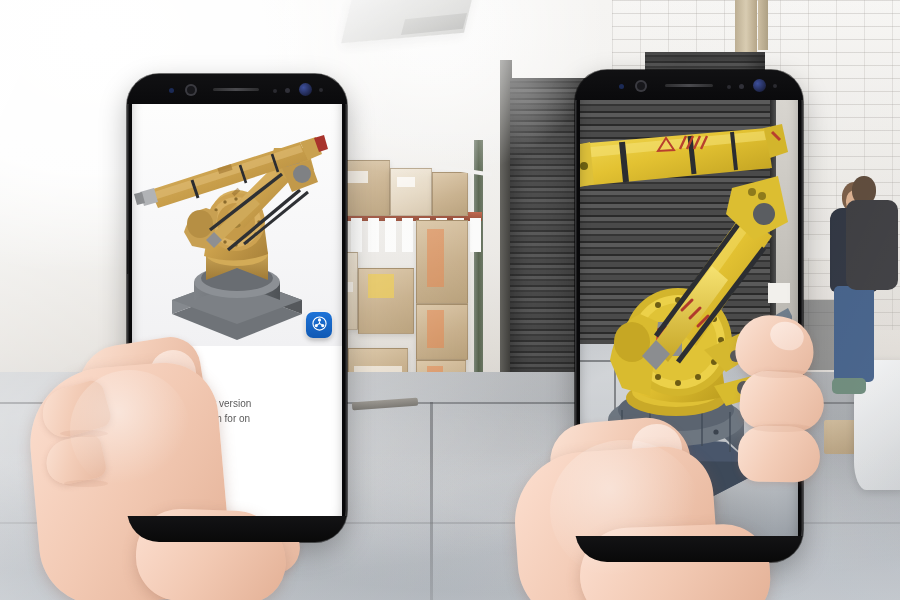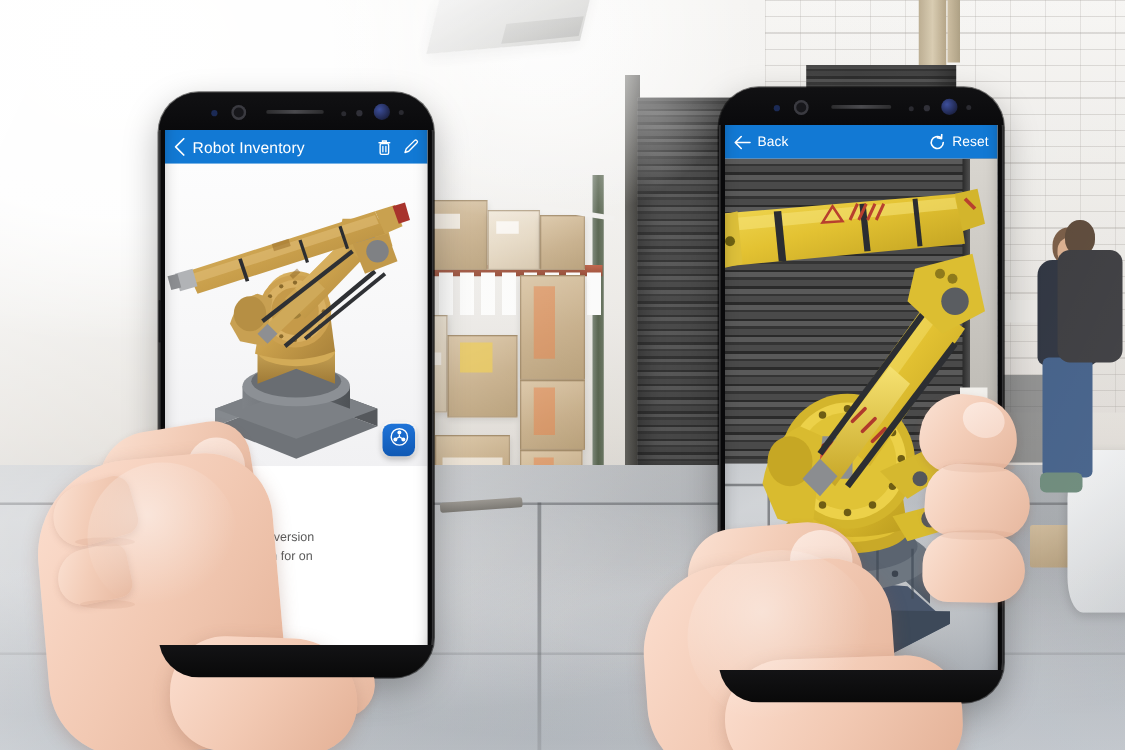--- a/index.html
+++ b/index.html
@@ -411,41 +411,20 @@
     <div class="speaker-slot" style="left:86px;top:14px;width:46px;"></div>
     <div class="sensor" style="left:146px;top:15px;width:4px;height:4px;background:#2a2a30;"></div>
     <div class="sensor" style="left:158px;top:14px;width:5px;height:5px;background:#303038;"></div>
     <div class="sensor" style="left:172px;top:9px;width:13px;height:13px;background:radial-gradient(circle at 35% 35%,#3d4f9b,#101225);"></div>
     <div class="sensor" style="left:192px;top:14px;width:4px;height:4px;background:#2a2a30;"></div>
   </div>
   <div class="vol-btn" style="left:-1px;top:166px;height:34px;"></div>
 
   <div class="screen">
 
-    <div class="appbar">
-      <span class="ic" style="margin-right:6px;">
-        <svg width="9" height="15" viewBox="0 0 9 15">
-            <path d="M8 1 L1.5 7.5 L8 14" stroke="#fff" stroke-width="1.4" fill="none" stroke-linecap="round" stroke-linejoin="round"></path>
-          </svg>
-      </span>
-      <span class="title">Robot Inventory</span>
-      <span class="spacer"></span>
-      <span class="ic" style="margin-right:9px;">
-        <svg width="11" height="14" viewBox="0 0 11 14">
-          <path d="M1.2 3.2 h8.6 M4 3.2 v-1.4 h3 v1.4" stroke="#fff" stroke-width="1.1" fill="none" stroke-linecap="round"></path>
-          <rect x="2.1" y="3.9" width="6.8" height="8.6" rx="1.1" stroke="#fff" stroke-width="1.1" fill="none"></rect>
-          <path d="M4.3 6 v4.4 M6.7 6 v4.4" stroke="#fff" stroke-width="1" stroke-linecap="round"></path>
-        </svg>
-      </span>
-      <span class="ic">
-        <svg width="13" height="13" viewBox="0 0 13 13">
-          <path d="M2 11 L3 8 L9.6 1.5 a1.3 1.3 0 0 1 1.9 1.9 L5 10 Z" stroke="#fff" stroke-width="1.1" fill="none" stroke-linejoin="round"></path>
-        </svg>
-      </span>
-    </div>
 
     <div class="model-stage">
       <svg width="210" height="242" viewBox="0 0 210 242" style="position:absolute;left:0;top:0;">
         <defs>
           <linearGradient id="och" x1="0" y1="0" x2="1" y2="1">
             <stop offset="0" stop-color="#e0bb6d"></stop>
               <stop offset=".5" stop-color="#c99f4b"></stop>
               <stop offset="1" stop-color="#a8813a"></stop>
           </linearGradient>
           <linearGradient id="och2" x1="0" y1="0" x2="0" y2="1">
@@ -561,36 +540,20 @@
     <div class="sensor" style="left:60px;top:10px;width:12px;height:12px;background:#17171b;box-shadow:inset 0 0 0 2px #3a3a40;"></div>
     <div class="speaker-slot" style="left:90px;top:14px;width:48px;"></div>
     <div class="sensor" style="left:152px;top:15px;width:4px;height:4px;background:#2a2a30;"></div>
     <div class="sensor" style="left:164px;top:14px;width:5px;height:5px;background:#303038;"></div>
     <div class="sensor" style="left:178px;top:9px;width:13px;height:13px;background:radial-gradient(circle at 35% 35%,#3d4f9b,#101225);"></div>
     <div class="sensor" style="left:198px;top:14px;width:4px;height:4px;background:#2a2a30;"></div>
   </div>
 
   <div class="screen">
 
-    <div class="appbar">
-      <span class="ic" style="margin-right:5px;">
-        <svg width="14" height="12" viewBox="0 0 14 12">
-          <path d="M13 6 H1.8 M6 1.2 L1.2 6 L6 10.8" stroke="#fff" stroke-width="1.3" fill="none" stroke-linecap="round" stroke-linejoin="round"></path>
-        </svg>
-      </span>
-      <span class="title" style="font-size:11px;">Back</span>
-      <span class="spacer"></span>
-      <span class="ic" style="margin-right:5px;">
-        <svg width="14" height="14" viewBox="0 0 14 14">
-          <path d="M11.6 7 a4.8 4.8 0 1 1 -1.9 -3.8" stroke="#fff" stroke-width="1.3" fill="none" stroke-linecap="round"></path>
-          <path d="M10.4 0.6 L10.2 3.9 L6.9 3.2" stroke="#fff" stroke-width="1.3" fill="none" stroke-linecap="round" stroke-linejoin="round"></path>
-        </svg>
-      </span>
-      <span class="title" style="font-size:11px;">Reset</span>
-    </div>
 
     <div class="ar-view">
       <div class="ar-bg"></div>
       <div class="ar-door"></div>
       <div class="ar-door-edge"></div>
       <div class="ar-wallpatch"></div>
       <div class="ar-floor">
         <div class="ar-floor-mottle"></div>
         <div class="ar-floor-seam" style="left:0;top:16px;width:100%;"></div>
         <div class="ar-floor-seam" style="left:34px;top:16px;width:2px;height:150px;"></div>

